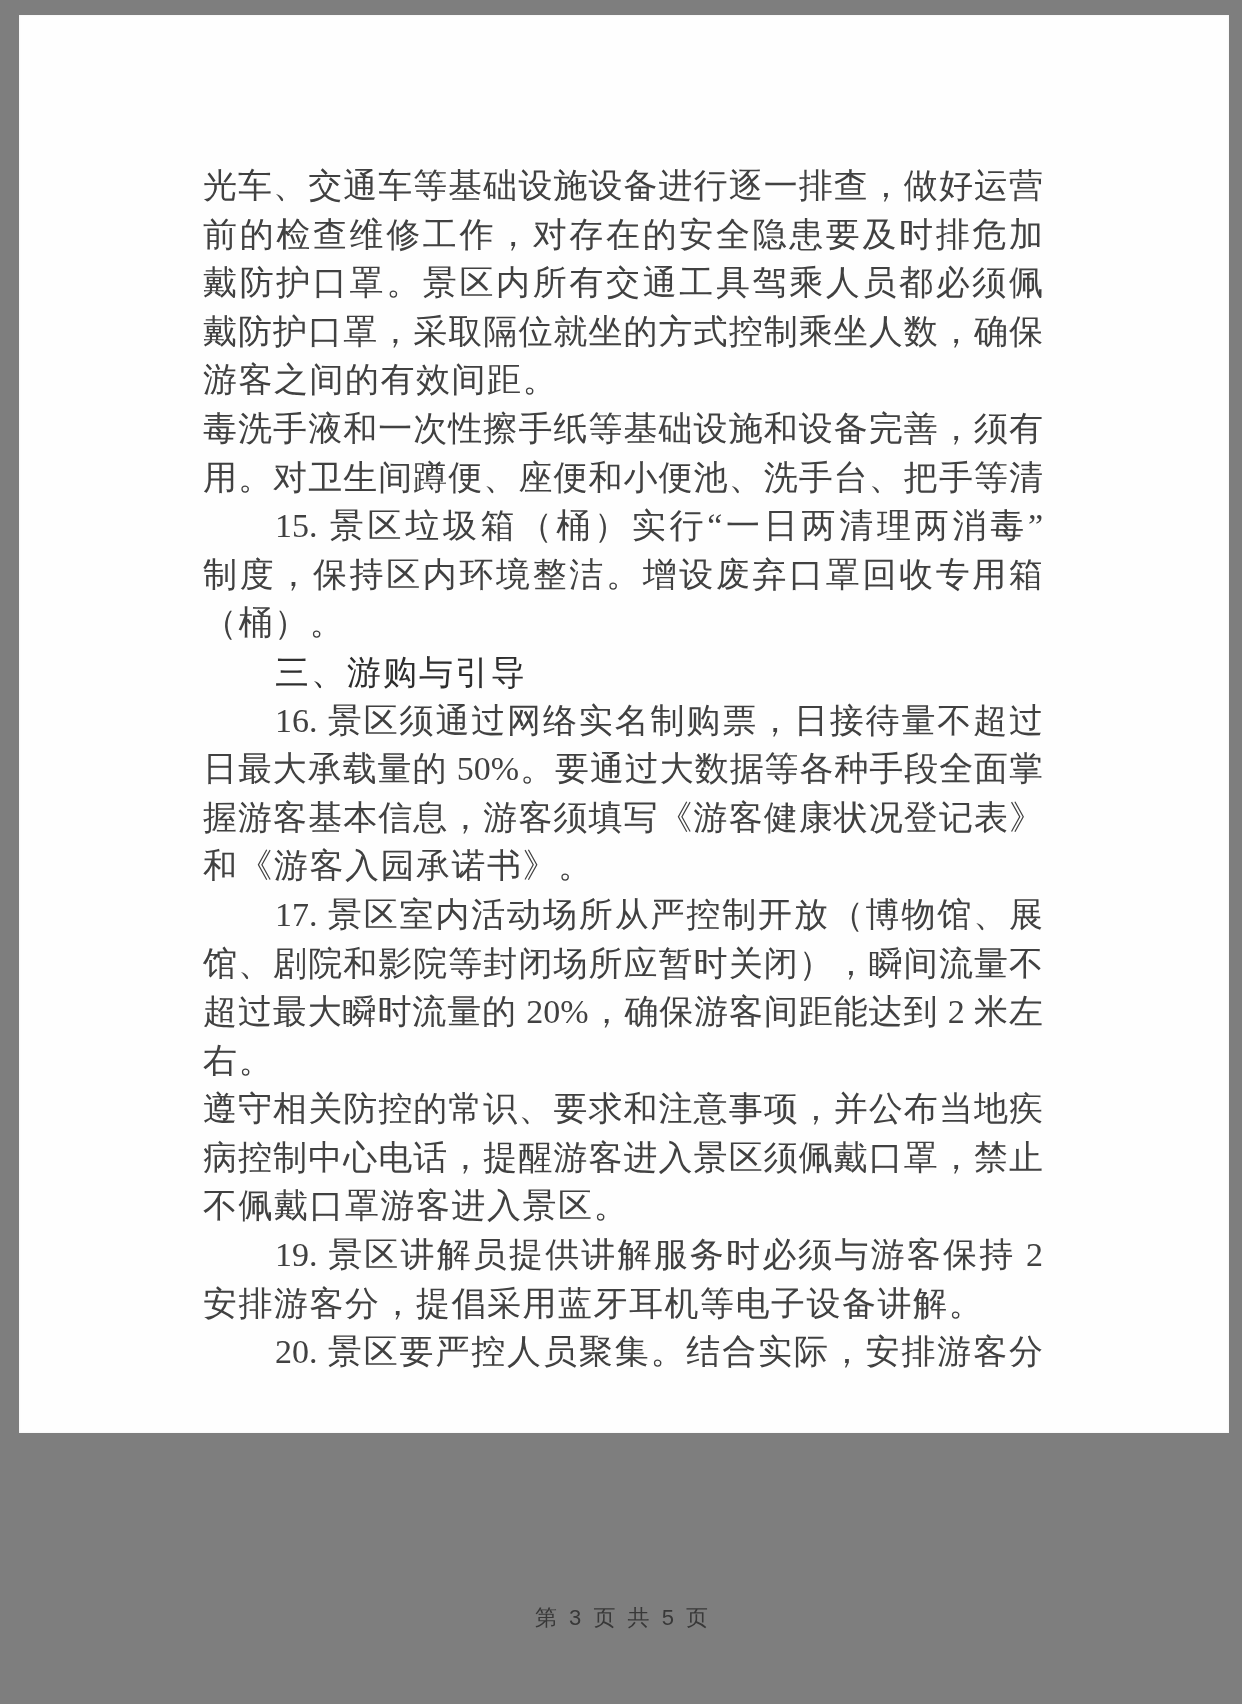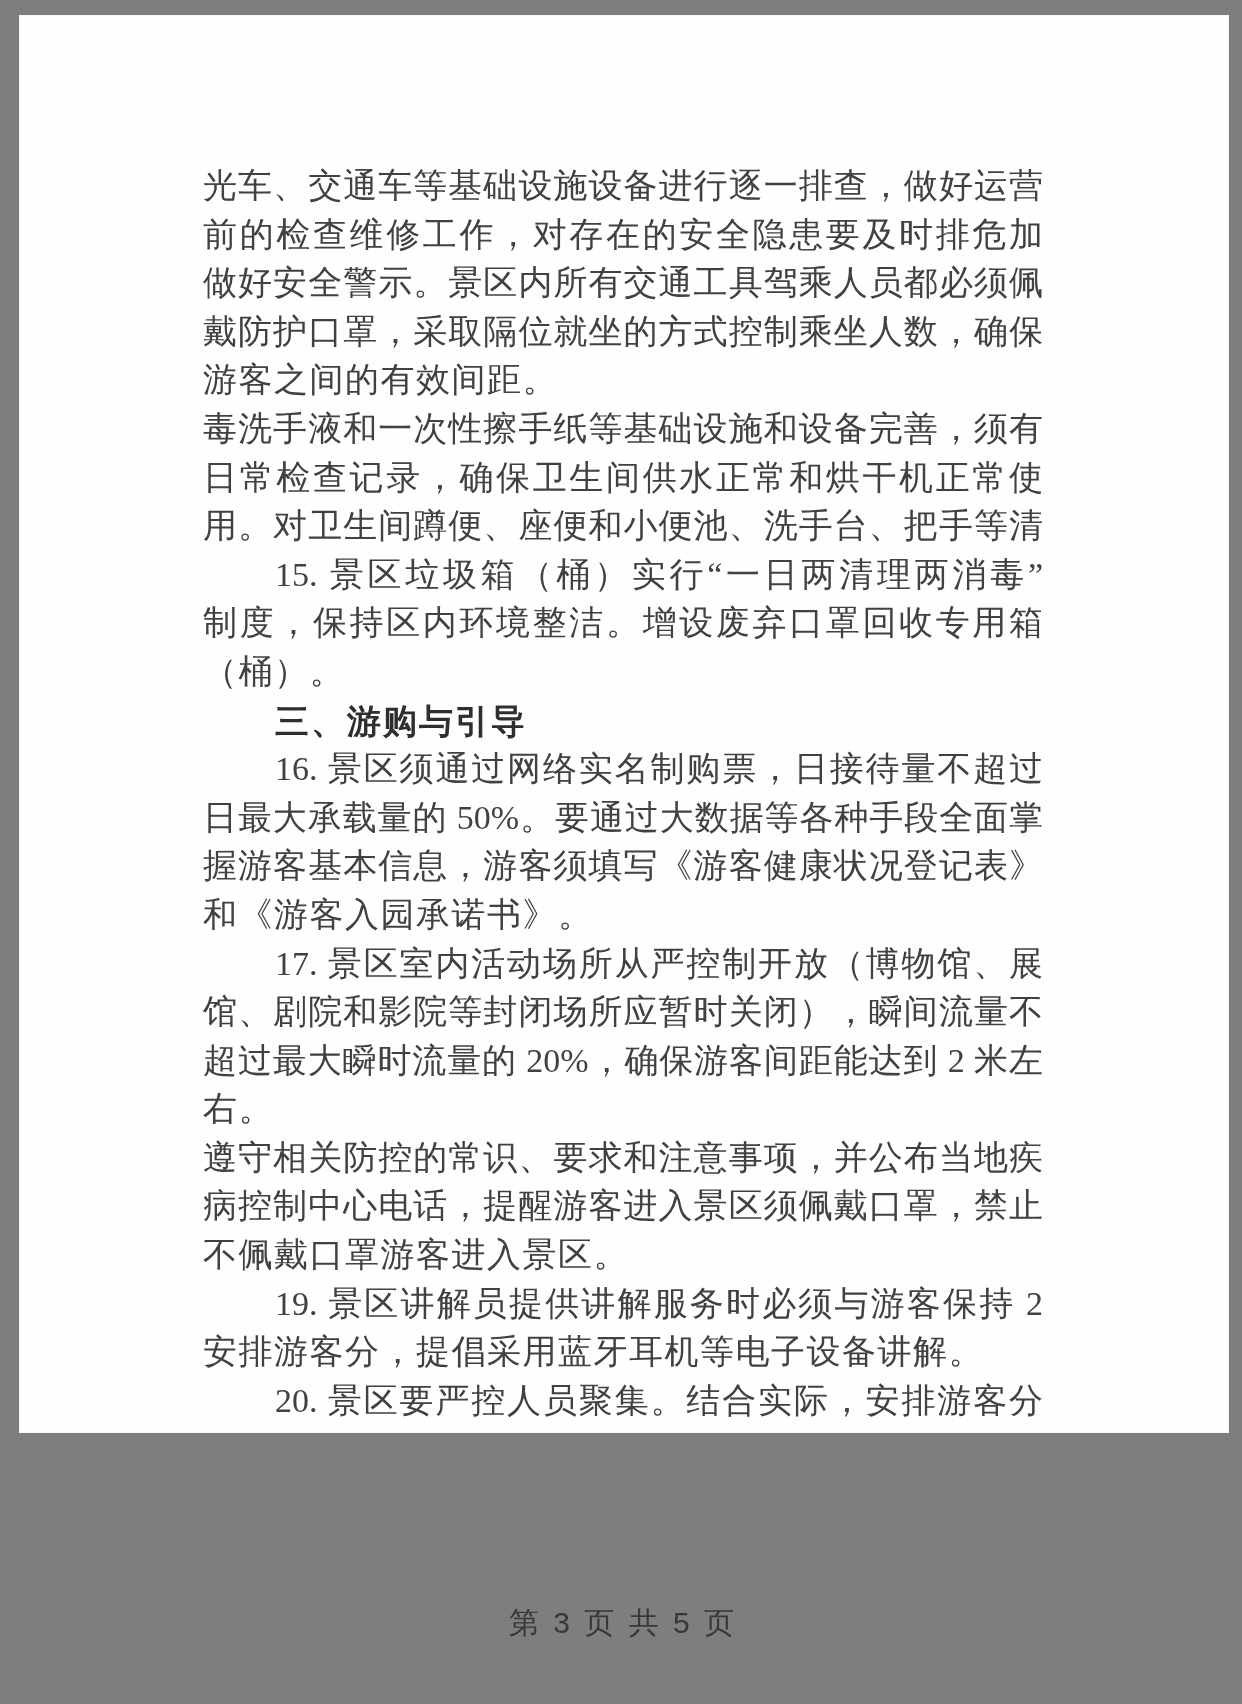--- a/index.html
+++ b/index.html
@@ -42,53 +42,52 @@
   }
   .line.indent {
     text-indent: 72px;
   }
   .line.end {
     text-align: center;
     text-align-last: left;
     letter-spacing: 1.5px;
   }
   .line.heading {
-    font-weight: 700;
+    font-weight: 400;
     color: #2e2e2e;
     text-align: center;
     text-align-last: left;
     letter-spacing: 2px;
     font-family: "Liberation Sans", sans-serif;
   }
   .footer {
     position: absolute;
     left: 184px;
     top: 1588px;
     width: 840px;
     text-align: center;
-    font-size: 30px;
+    font-size: 22px;
     letter-spacing: 3px;
     color: #383838;
     font-family: "Liberation Sans", sans-serif;
   }
 </style>
 </head>
 <body>
 
 <div class="viewport">
   <div class="page">
 
     <div class="text-block">
       <div class="line">光车、交通车等基础设施设备进行逐一排查，做好运营</div>
       <div class="line">前的检查维修工作，对存在的安全隐患要及时排危加固，</div>
-      <div class="line">做好安全警示。景区内所有交通工具驾乘人员都必须佩</div>
+      <div class="line">戴防护口罩。景区内所有交通工具驾乘人员都必须佩</div>
       <div class="line">戴防护口罩，采取隔位就坐的方式控制乘坐人数，确保</div>
       <div class="line end">游客之间的有效间距。</div>
       <div class="line">毒洗手液和一次性擦手纸等基础设施和设备完善，须有</div>
-      <div class="line">日常检查记录，确保卫生间供水正常和烘干机正常使</div>
       <div class="line">用。对卫生间蹲便、座便和小便池、洗手台、把手等清</div>
       <div class="line indent">15. 景区垃圾箱（桶）实行“一日两清理两消毒”</div>
       <div class="line">制度，保持区内环境整洁。增设废弃口罩回收专用箱</div>
       <div class="line end">（桶）。</div>
       <div class="line indent heading">三、游购与引导</div>
       <div class="line indent">16. 景区须通过网络实名制购票，日接待量不超过</div>
       <div class="line">日最大承载量的 50%。要通过大数据等各种手段全面掌</div>
       <div class="line">握游客基本信息，游客须填写《游客健康状况登记表》</div>
       <div class="line end">和《游客入园承诺书》。</div>
       <div class="line indent">17. 景区室内活动场所从严控制开放（博物馆、展</div>

